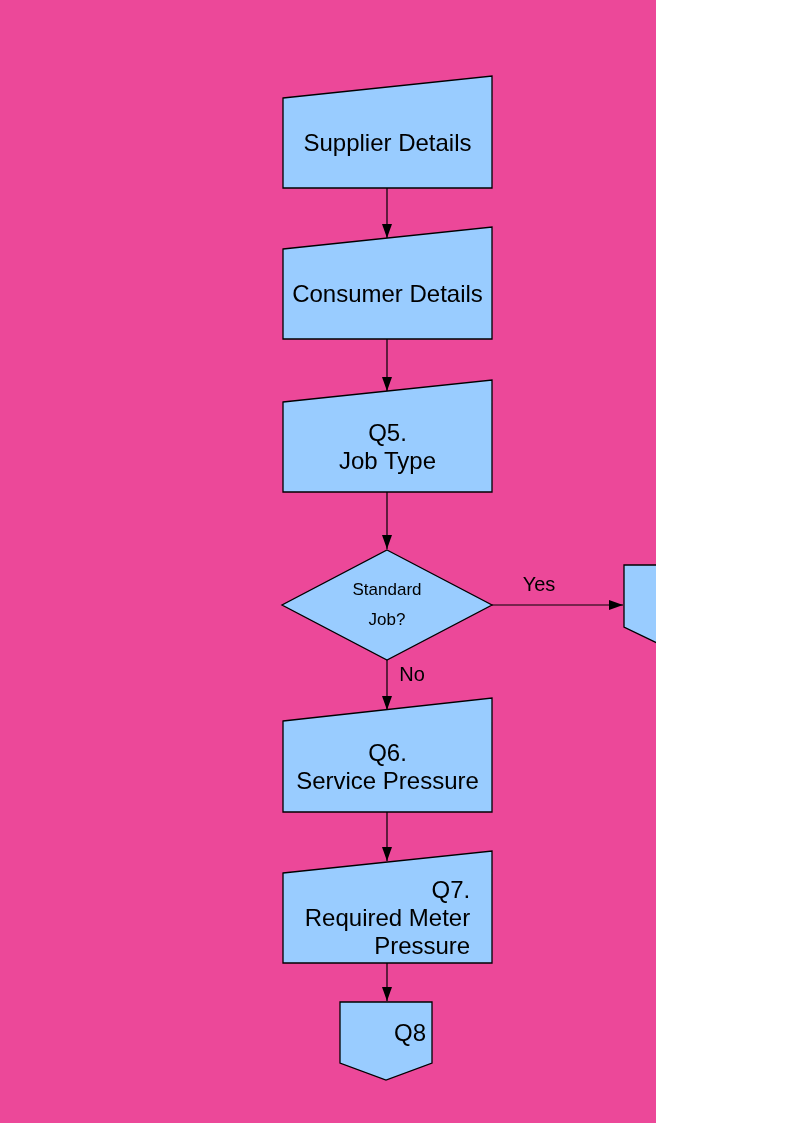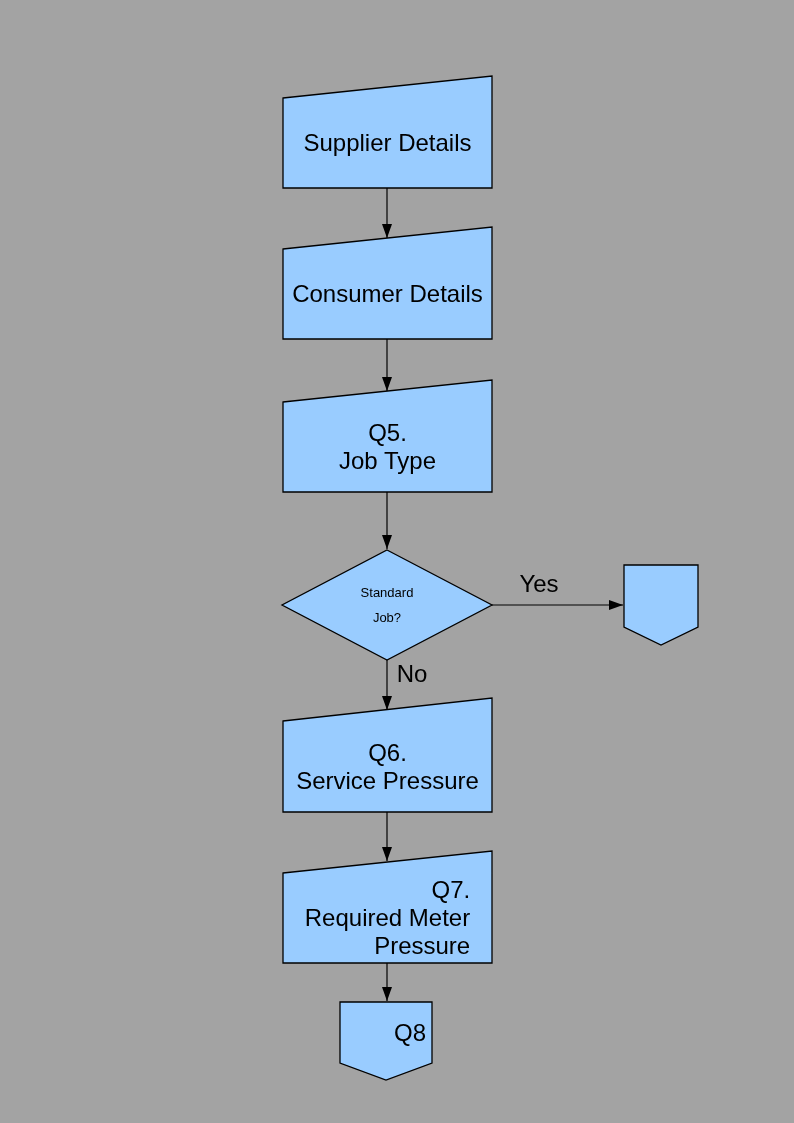--- a/index.html
+++ b/index.html
@@ -2,23 +2,23 @@
 <html><head>
 <meta charset="utf-8">
 <style>
   html, body {
     margin: 0;
     padding: 0;
     background: #ffffff;
   }
   .page {
     position: relative;
-    width: 794px;
+    width: 656px;
     height: 1123px;
-    background: #a3a3a3;
+    background: #ec4899;
     font-family: "Liberation Sans", sans-serif;
     color: #000000;
     overflow: hidden;
   }
   .page svg {
     position: absolute;
     left: 0;
     top: 0;
   }
   .label {
@@ -26,25 +26,25 @@
     display: flex;
     align-items: center;
     justify-content: center;
     text-align: center;
     white-space: pre-line;
     font-size: 24px;
     line-height: 28px;
     color: #000000;
   }
   .label.diamond-label {
-    font-size: 13px;
-    line-height: 25px;
+    font-size: 17px;
+    line-height: 30px;
   }
   .label.edge-label {
-    font-size: 24px;
+    font-size: 20px;
     line-height: 28px;
   }
 </style>
 </head>
 <body>
 
 <div class="page">
 
   <svg width="794" height="1123" viewBox="0 0 794 1123">
     <defs>

